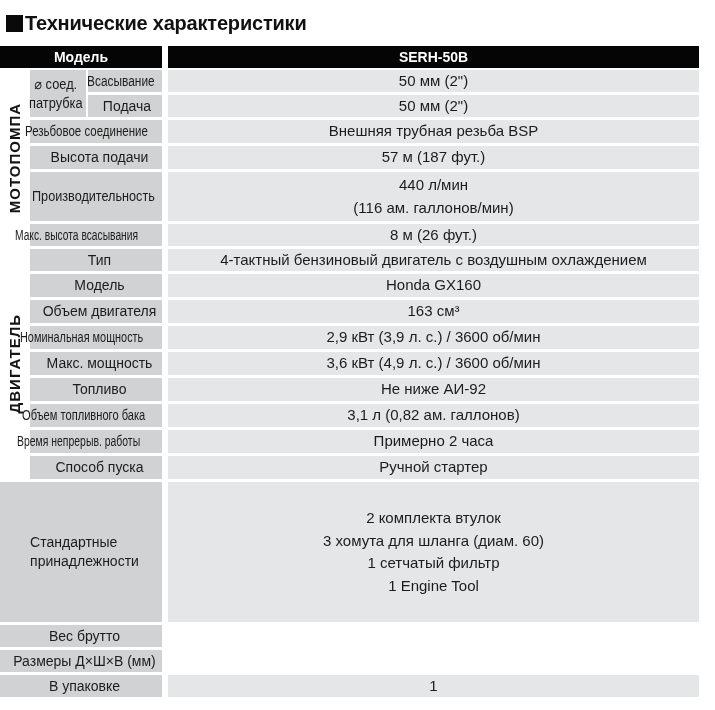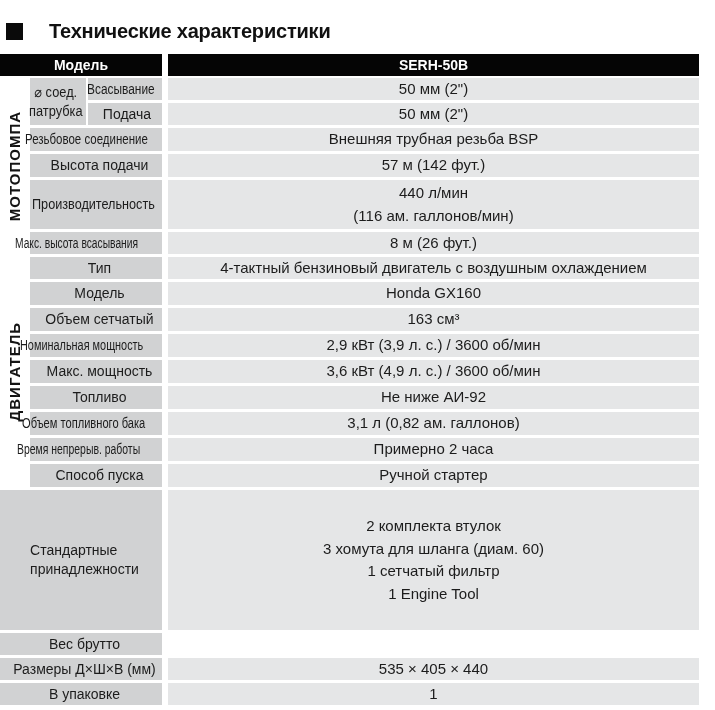--- a/index.html
+++ b/index.html
@@ -7,22 +7,22 @@
   body {
     width: 715px; height: 710px;
     font-family: "Liberation Sans", sans-serif;
     color: #1c1c1c;
     overflow: hidden;
   }
   .page { width: 715px; height: 710px; position: relative; }
 
   
   .title-row {
-    display: flex; align-items: center; gap: 26px;
-    padding: 9px 0 0 6px; height: 38px; margin-top: 8px;
+    display: flex; align-items: center; gap: 2px;
+    padding: 9px 0 0 6px; height: 38px;
   }
   .title-square { width: 17px; height: 17px; background: #0a0a0a; flex: 0 0 auto; }
   .title-text { font-size: 20px; font-weight: bold; letter-spacing: -0.2px; color: #111; }
 
   
   .spec-table { margin: 8px 0 0 0; width: 699px; }
 
   .thead { display: flex; height: 22px; margin-bottom: 2px; }
   .th {
     background: #050505; color: #ffffff;
@@ -110,21 +110,21 @@
         <span class="txt" style="transform-origin: left center; transform: scaleX(0.82);">Резьбовое соединение</span>
       </div>
       <div class="cell val" style="grid-column:7;grid-row:3">
         <span class="vtxt">Внешняя трубная резьба BSP</span>
       </div>
 
       <div class="cell lbl" style="grid-column:3 / span 3;grid-row:4">
         <span class="txt">Высота подачи</span>
       </div>
       <div class="cell val" style="grid-column:7;grid-row:4">
-        <span class="vtxt">57 м (142 фут.)</span>
+        <span class="vtxt">57 м (187 фут.)</span>
       </div>
 
       <div class="cell lbl" style="grid-column:3 / span 3;grid-row:5">
         <span class="txt" style="transform-origin: left center; transform: scaleX(0.904);">Производительность</span>
       </div>
       <div class="cell val" style="grid-column:7;grid-row:5">
         <span class="vtxt">440 л/мин
 (116 ам. галлонов/мин)</span>
       </div>
 
@@ -143,21 +143,21 @@
       </div>
 
       <div class="cell lbl" style="grid-column:3 / span 3;grid-row:8">
         <span class="txt">Модель</span>
       </div>
       <div class="cell val" style="grid-column:7;grid-row:8">
         <span class="vtxt">Honda GX160</span>
       </div>
 
       <div class="cell lbl" style="grid-column:3 / span 3;grid-row:9">
-        <span class="txt">Объем сетчатый</span>
+        <span class="txt">Объем двигателя</span>
       </div>
       <div class="cell val" style="grid-column:7;grid-row:9">
         <span class="vtxt">163 см³</span>
       </div>
 
       <div class="cell lbl" style="grid-column:3 / span 3;grid-row:10">
         <span class="txt" style="transform-origin: left center; transform: scaleX(0.778);">Номинальная мощность</span>
       </div>
       <div class="cell val" style="grid-column:7;grid-row:10">
         <span class="vtxt">2,9 кВт (3,9 л. с.) / 3600 об/мин</span>
@@ -209,23 +209,20 @@
 1 Engine Tool</span>
       </div>
 
       <div class="cell lbl" style="grid-column:1 / span 5;grid-row:17">
         <span class="txt">Вес брутто</span>
       </div>
 
       <div class="cell lbl" style="grid-column:1 / span 5;grid-row:18">
         <span class="txt">Размеры Д×Ш×В (мм)</span>
       </div>
-      <div class="cell val" style="grid-column:7;grid-row:18">
-        <span class="vtxt">535 × 405 × 440</span>
-      </div>
 
       <div class="cell lbl" style="grid-column:1 / span 5;grid-row:19">
         <span class="txt">В упаковке</span>
       </div>
       <div class="cell val" style="grid-column:7;grid-row:19">
         <span class="vtxt">1</span>
       </div>
 
     </div>
   </div>

